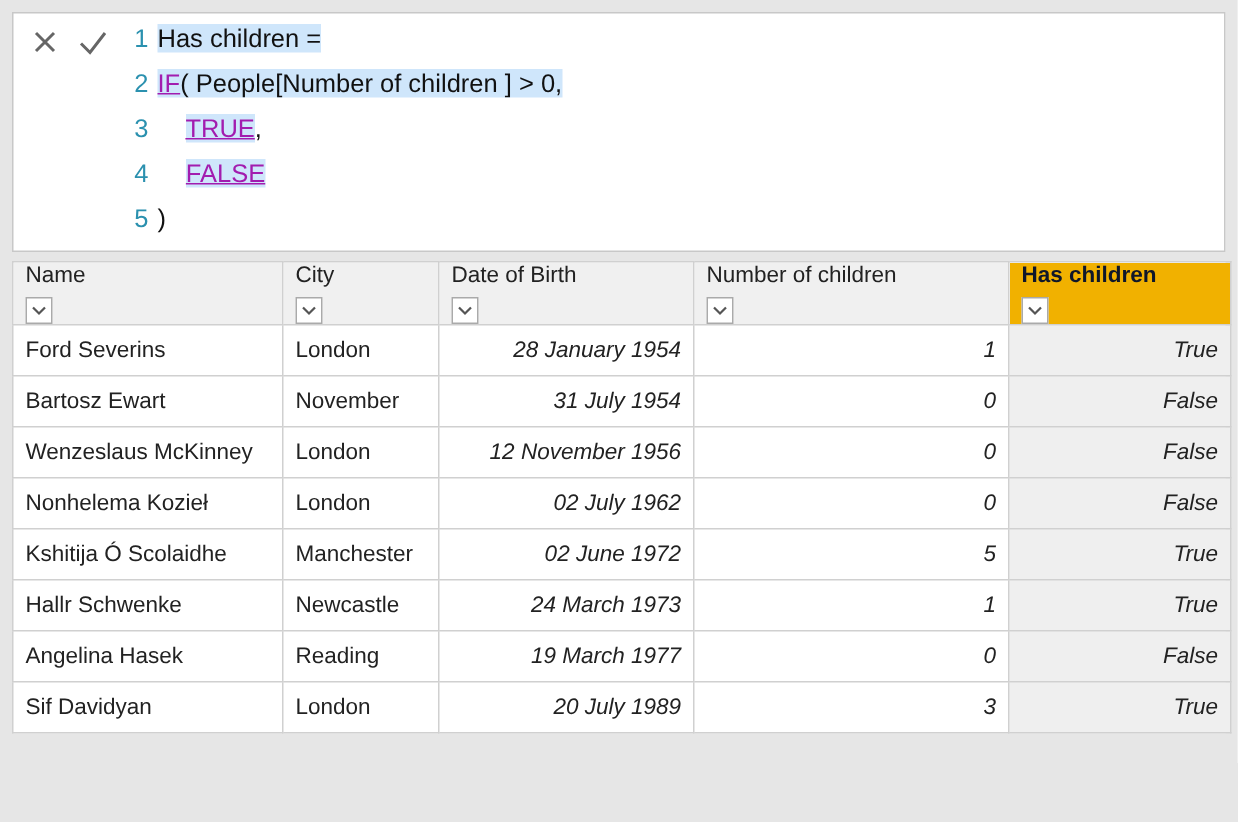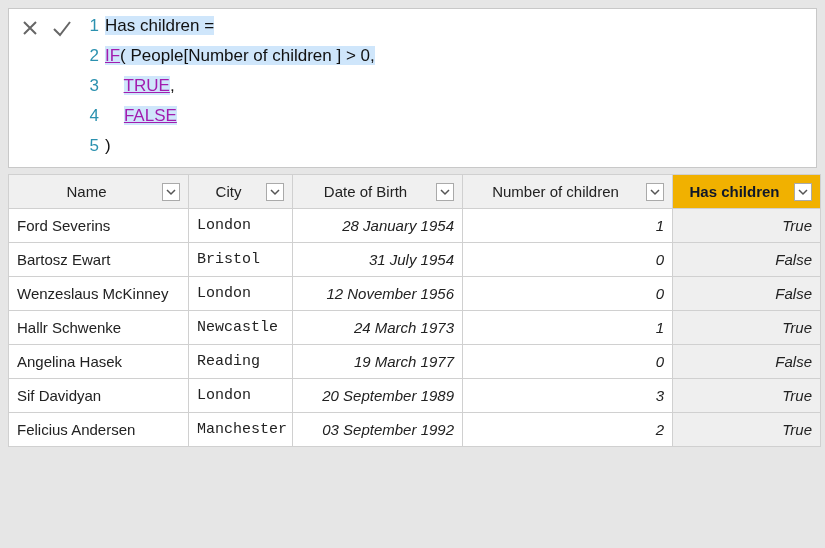--- a/index.html
+++ b/index.html
@@ -15,34 +15,34 @@
   .gutter { width: 22px; text-align: right; color: #2b91af; padding-right: 6px; user-select: none; }
   .code { flex: 1; white-space: pre; color: #111; }
   .sel { background: #cfe6fb; display: inline; }
   .kw { color: #a21caf; text-decoration: underline; }
 
   .grid { margin-top: 6px; margin-right: 8px; background: #fff; font-size: 15px; color: #222; }
   table { border-collapse: collapse; width: 100%; table-layout: fixed; }
   th, td { border: 1px solid #d0d0d0; height: 34px; padding: 0 8px; }
   th { background: #f0f0f0; font-weight: 400; position: relative; text-align: center; }
   th.active { background: #f1b100; color: #0f172a; font-weight: 700; }
-  .th-wrap { display: flex; align-items: flex-start; justify-content: space-between; gap: 6px; }
+  .th-wrap { display: flex; align-items: flex-start; justify-content: space-between; gap: 6px; flex-direction: column; }
   .th-label { flex: 1; text-align: center; }
   th.active .th-label { text-align: center; }
   .th-filter { width: 18px; height: 18px; border: 1px solid #aaa; background: #fff; display: flex; align-items: center; justify-content: center; cursor: pointer; }
   .chev svg { display: block; }
 
   col.c1 { width: 180px; }
   col.c2 { width: 104px; }
   col.c3 { width: 170px; }
   col.c4 { width: 210px; }
   col.c5 { width: 148px; }
 
   td.name { text-align: left; }
-  td.city { text-align: left; font-family: Liberation Mono, monospace; }
+  td.city { text-align: left; }
   td.dob  { text-align: right; font-style: italic; }
   td.num  { text-align: right; font-style: italic; }
   td.has  { text-align: right; font-style: italic; background: #efefef; }
 </style>
 </head>
 <body>
 
 <div class="app">
 
   <div class="formula-bar">
@@ -151,57 +151,64 @@
 
         <tr>
           <td class="name">Ford Severins</td>
           <td class="city">London</td>
           <td class="dob">28 January 1954</td>
           <td class="num">1</td>
           <td class="has">True</td>
         </tr>
         <tr>
           <td class="name">Bartosz Ewart</td>
-          <td class="city">Bristol</td>
+          <td class="city">November</td>
           <td class="dob">31 July 1954</td>
           <td class="num">0</td>
           <td class="has">False</td>
         </tr>
         <tr>
           <td class="name">Wenzeslaus McKinney</td>
           <td class="city">London</td>
           <td class="dob">12 November 1956</td>
           <td class="num">0</td>
           <td class="has">False</td>
+        </tr>
+        <tr>
+          <td class="name">Nonhelema Kozieł</td>
+          <td class="city">London</td>
+          <td class="dob">02 July 1962</td>
+          <td class="num">0</td>
+          <td class="has">False</td>
+        </tr>
+        <tr>
+          <td class="name">Kshitija Ó Scolaidhe</td>
+          <td class="city">Manchester</td>
+          <td class="dob">02 June 1972</td>
+          <td class="num">5</td>
+          <td class="has">True</td>
         </tr>
         <tr>
           <td class="name">Hallr Schwenke</td>
           <td class="city">Newcastle</td>
           <td class="dob">24 March 1973</td>
           <td class="num">1</td>
           <td class="has">True</td>
         </tr>
         <tr>
           <td class="name">Angelina Hasek</td>
           <td class="city">Reading</td>
           <td class="dob">19 March 1977</td>
           <td class="num">0</td>
           <td class="has">False</td>
         </tr>
         <tr>
           <td class="name">Sif Davidyan</td>
           <td class="city">London</td>
-          <td class="dob">20 September 1989</td>
+          <td class="dob">20 July 1989</td>
           <td class="num">3</td>
-          <td class="has">True</td>
-        </tr>
-        <tr>
-          <td class="name">Felicius Andersen</td>
-          <td class="city">Manchester</td>
-          <td class="dob">03 September 1992</td>
-          <td class="num">2</td>
           <td class="has">True</td>
         </tr>
       </tbody>
     </table>
   </div>
 
 </div>
 
 </body></html>

